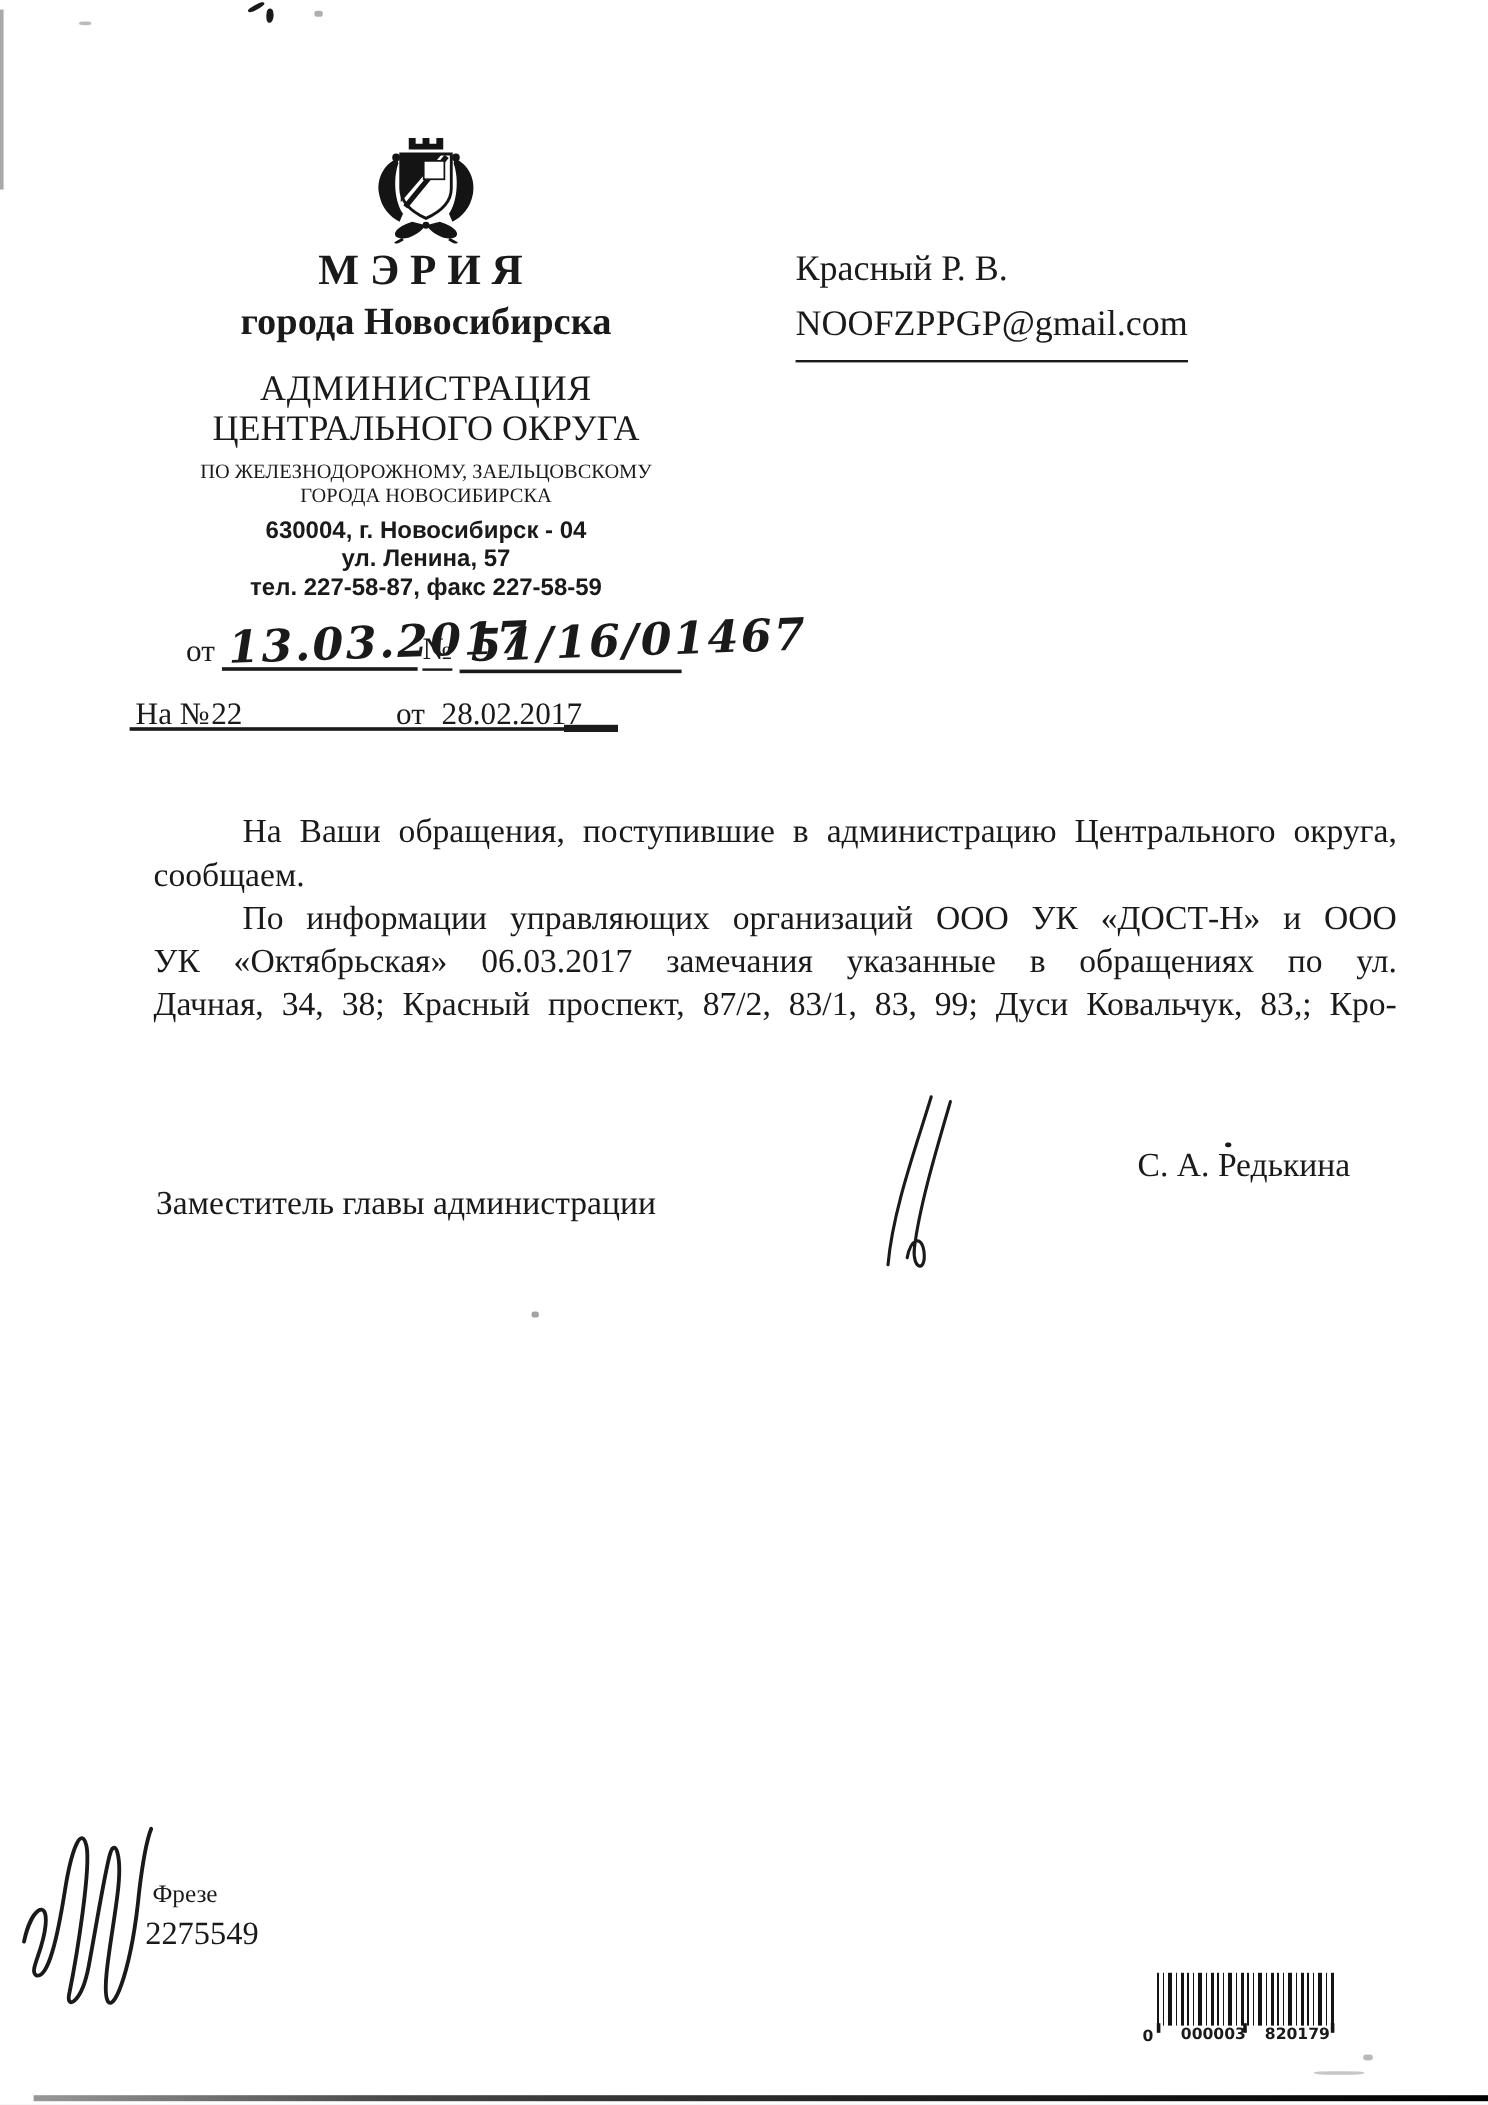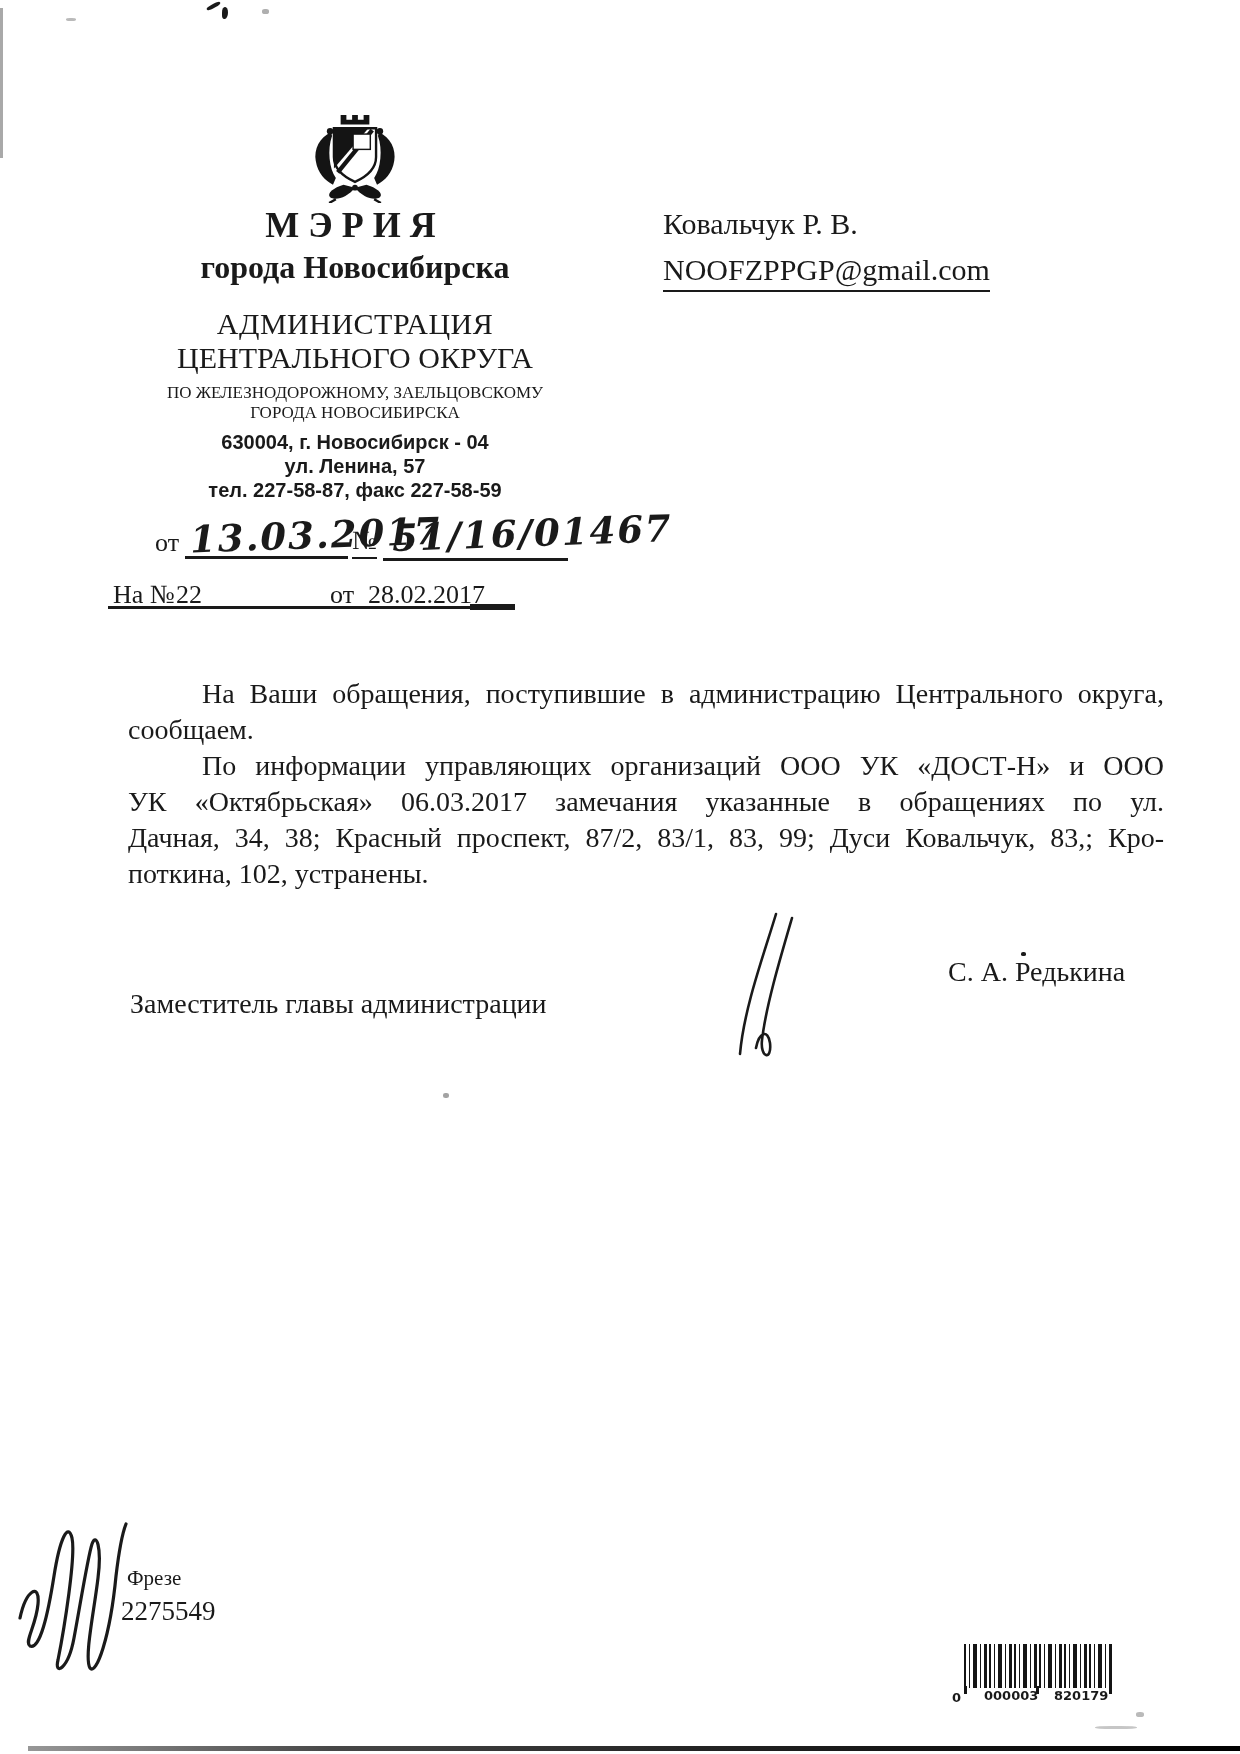--- a/index.html
+++ b/index.html
@@ -14,21 +14,21 @@
   .emblem{width:96px;height:90px;margin:0 auto;display:block;}
   .org-title{font-size:36px;font-weight:bold;letter-spacing:9px;line-height:1;margin-top:4px;}
   .org-city{font-size:32px;font-weight:bold;line-height:1;margin-top:8px;}
   .dept{font-size:30px;line-height:34px;margin-top:24px;letter-spacing:.5px;}
   .dept2{font-size:30px;line-height:34px;}
   .districts{font-size:17px;line-height:20px;margin-top:8px;}
   .addr{font-family:"Liberation Sans",sans-serif;font-weight:bold;font-size:20px;line-height:24px;margin-top:7px;}
   .addr2{font-family:"Liberation Sans",sans-serif;font-weight:bold;font-size:20px;line-height:24px;}
   
   .recipient{left:663px;top:208px;font-size:30px;line-height:32px;}
-  .recipient .email{display:inline-block;margin-top:14px;border-bottom:2px solid #1a1a1a;padding-bottom:4px;}
+  .recipient .email{display:inline-block;margin-top:14px;border-bottom:2px solid #1a1a1a;padding-bottom:14px;}
   
   .ref-label{font-size:26px;}
   .hw{font-family:"DejaVu Serif",serif;font-style:italic;font-weight:bold;font-size:37px;
       letter-spacing:2px;transform:rotate(-2deg);white-space:nowrap;}
   .uline{background:#1a1a1a;height:2.5px;}
   .num-underlined{border-bottom:2px solid #1a1a1a;padding-bottom:1px;}
   
   .body-text{left:128px;top:676px;width:1036px;font-size:28px;line-height:36px;}
   .line{text-align:left;white-space:normal;}
   .line.just{text-align:justify;text-align-last:justify;}
@@ -88,21 +88,21 @@
     <div class="dept">АДМИНИСТРАЦИЯ</div>
     <div class="dept2">ЦЕНТРАЛЬНОГО ОКРУГА</div>
     <div class="districts">ПО ЖЕЛЕЗНОДОРОЖНОМУ, ЗАЕЛЬЦОВСКОМУ</div>
     <div class="districts" style="margin-top:0;">ГОРОДА НОВОСИБИРСКА</div>
     <div class="addr">630004, г. Новосибирск - 04</div>
     <div class="addr2">ул. Ленина, 57</div>
     <div class="addr2">тел. 227-58-87, факс 227-58-59</div>
   </div>
 
   <div class="abs recipient">
-    <div>Ковальчук Р. В.</div>
+    <div>Красный Р. В.</div>
     <div class="email">NOOFZPPGP@gmail.com</div>
   </div>
 
   <span class="abs ref-label" style="left:155px;top:528px;">от</span>
   <span class="abs hw" style="left:190px;top:513px;">13.03.2017</span>
   <div class="abs uline" style="left:185px;top:556px;width:163px;"></div>
   <span class="abs ref-label num-underlined" style="left:352px;top:526px;">№</span>
   <span class="abs hw" style="left:392px;top:511px;">51/16/01467</span>
   <div class="abs uline" style="left:383px;top:558px;width:185px;"></div>
 
@@ -112,21 +112,20 @@
   <span class="abs ref-label" style="left:368px;top:580px;">28.02.2017</span>
   <div class="abs uline" style="left:108px;top:606px;width:406px;height:3px;"></div>
   <div class="abs uline" style="left:470px;top:604px;width:45px;height:6px;"></div>
 
   <div class="abs body-text">
     <div class="line just ind">На Ваши обращения, поступившие в администрацию Центрального округа,</div>
     <div class="line">сообщаем.</div>
     <div class="line just ind">По информации управляющих организаций ООО УК «ДОСТ-Н» и ООО</div>
     <div class="line just">УК «Октябрьская» 06.03.2017 замечания указанные в обращениях по ул.</div>
     <div class="line just">Дачная, 34, 38; Красный проспект, 87/2, 83/1, 83, 99; Дуси Ковальчук, 83,; Кро-</div>
-    <div class="line">поткина, 102, устранены.</div>
   </div>
 
   <div class="abs signoff-title">Заместитель главы администрации</div>
   <svg class="abs" style="left:712px;top:912px;" width="92" height="150" viewBox="0 0 92 150">
     <path class="sig" stroke-width="2.6" d="M64 2 C52 42 32 96 28 142"></path>
     <path class="sig" stroke-width="2.6" d="M80 6 C68 47 54 94 50 128 C48 146 60 149 58 131 C56 117 47 120 44 136"></path>
   </svg>
   <div class="abs speck" style="left:1021px;top:952px;width:5px;height:4px;"></div>
   <div class="abs signoff-name">С. А. Редькина</div>
 

